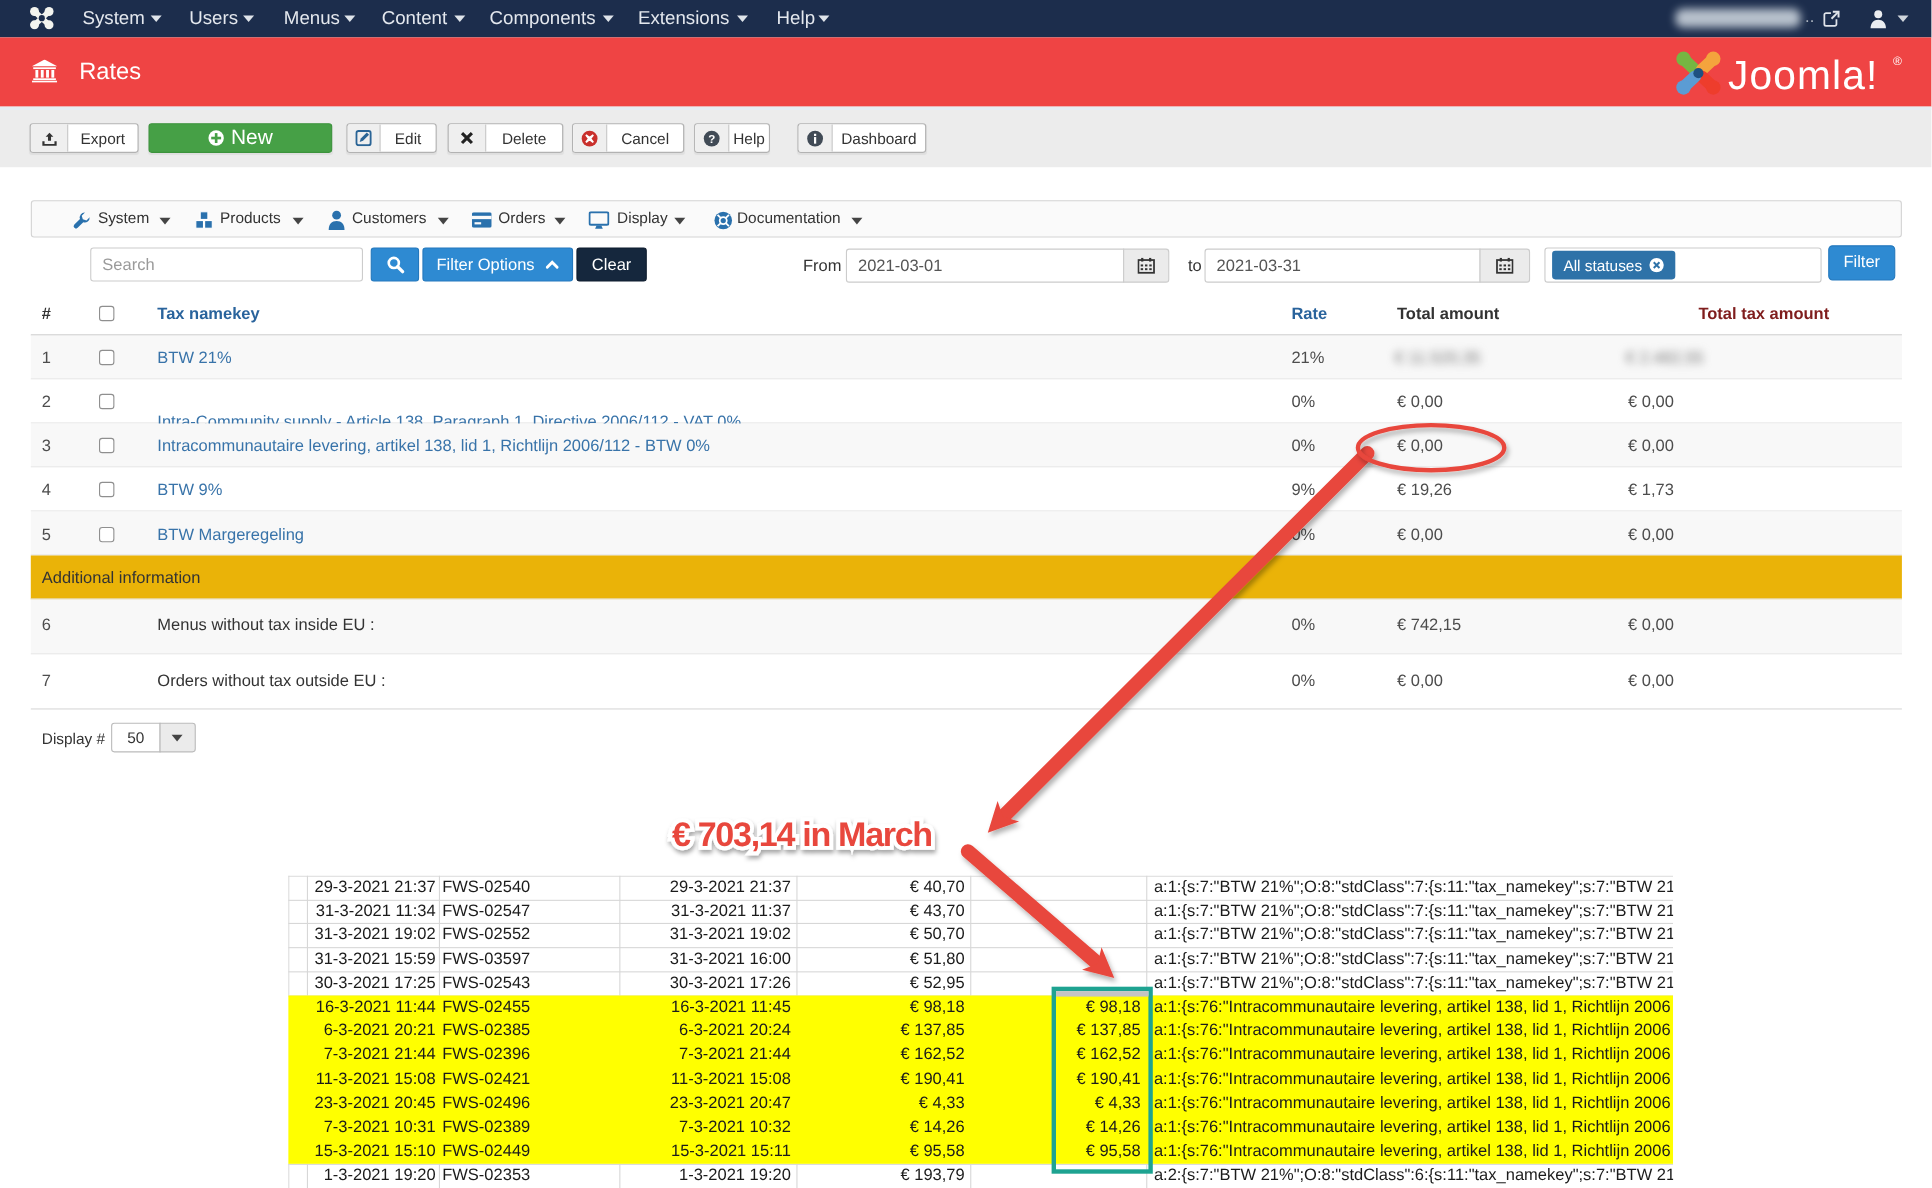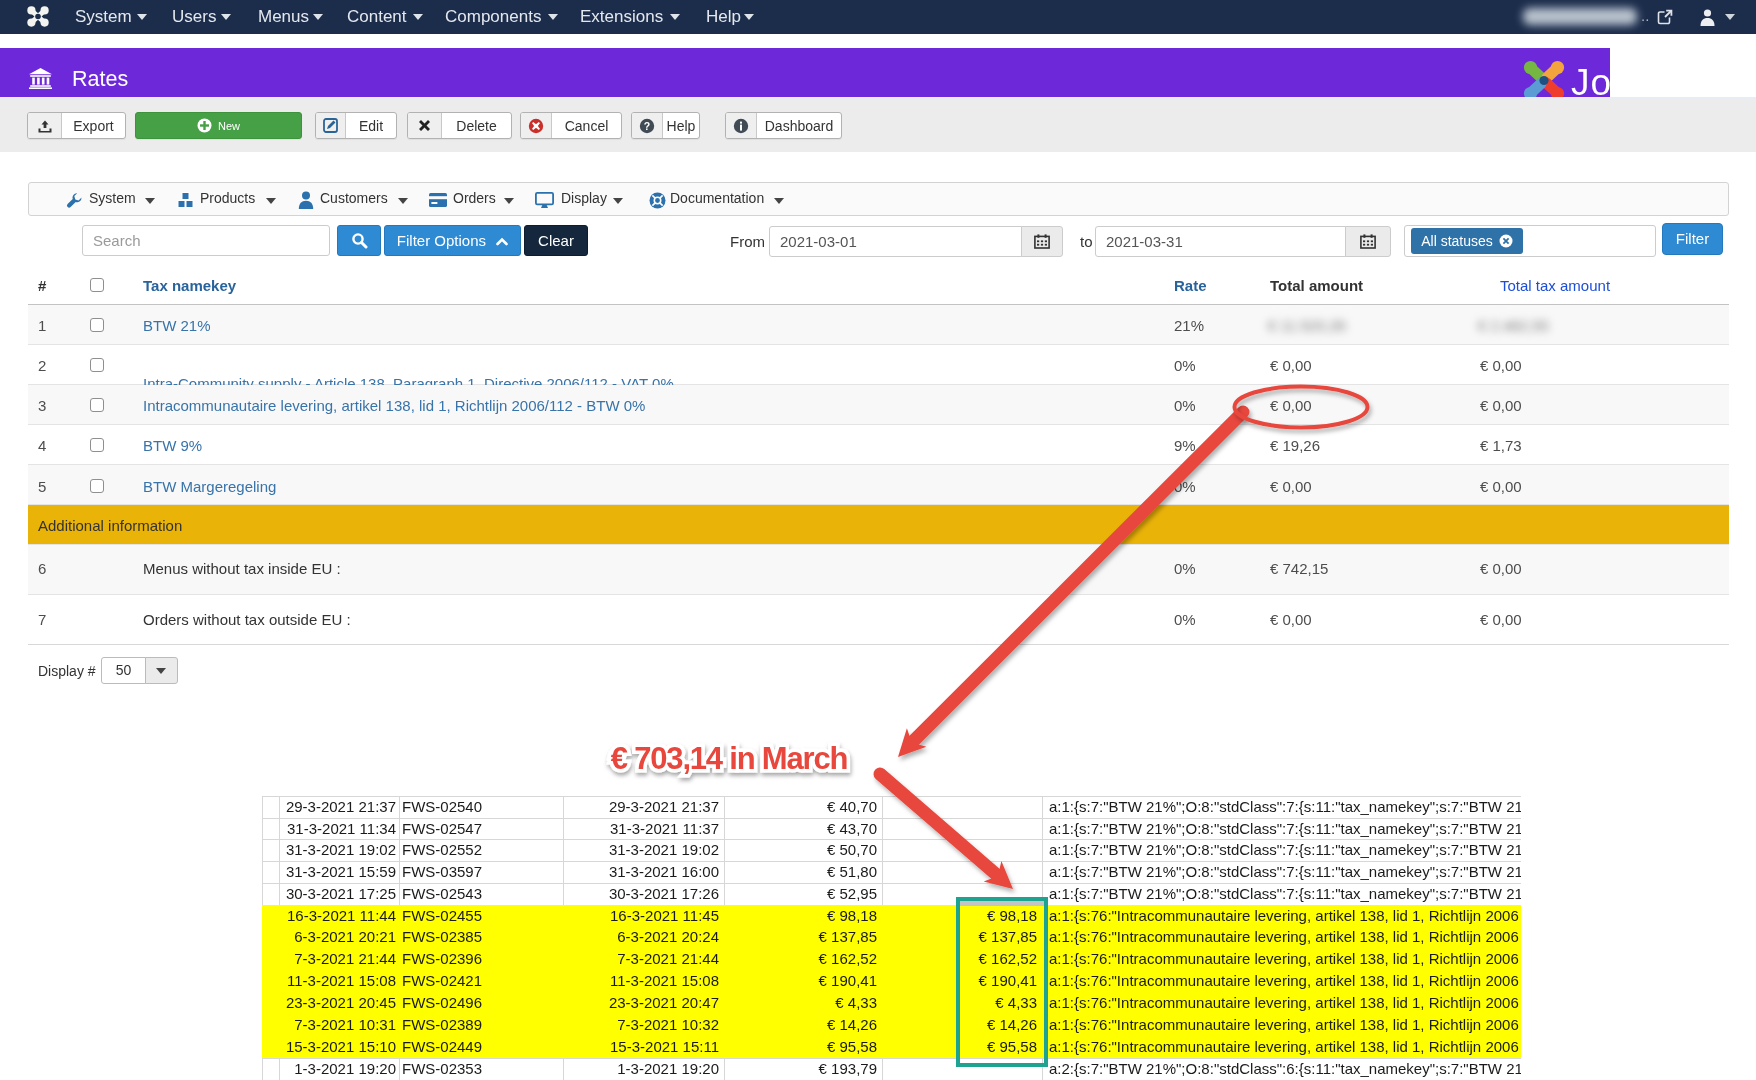--- a/index.html
+++ b/index.html
@@ -5,21 +5,21 @@
   html,body{margin:0;padding:0}
   body{width:1756px;height:1080px;position:relative;overflow:hidden;background:#fff;
        font-family:"Liberation Sans",sans-serif;}
   .abs{position:absolute}
   .caret{position:absolute;width:0;height:0;border-left:5.5px solid transparent;border-right:5.5px solid transparent;border-top:6.5px solid #dfe4ea}
   .scaret{position:absolute;width:0;height:0;border-left:5px solid transparent;border-right:5px solid transparent;border-top:6px solid #444}
   
   #topbar{position:absolute;left:0;top:0;width:1756px;height:34px;background:#1c2d4c}
   #topbar .mi{position:absolute;top:7px;font-size:17px;color:#e4e8ee;white-space:nowrap}
   
-  #titlebar{position:absolute;left:0;top:48px;width:1610px;height:63px;background:#6d28d9}
+  #titlebar{position:absolute;left:0;top:34px;width:1756px;height:63px;background:#ef4444}
   
   #toolband{position:absolute;left:0;top:97px;width:1756px;height:55px;background:#ececec;border-top:3px solid #e7edf3;box-sizing:border-box}
   .tbtn{position:absolute;top:12px;height:27px;box-sizing:border-box;border:1px solid #b2b2b2;border-radius:3px;background:#fff;display:flex;align-items:center;overflow:hidden;box-shadow:0 1px 1px rgba(0,0,0,.06)}
   .tbtn .ic{height:100%;display:flex;align-items:center;justify-content:center;background:#efefef;border-right:1px solid #c9c9c9;box-sizing:border-box}
   .tbtn .lb{flex:1;text-align:center;font-size:14px;color:#333}
   
   #subnav{position:absolute;left:28px;top:182px;width:1701px;height:34px;background:#fafafa;border:1px solid #d3d3d3;border-radius:3px;box-sizing:border-box}
   .sn-t{position:absolute;top:7px;font-size:14px;color:#333;white-space:nowrap}
   
   .inp{position:absolute;box-sizing:border-box;background:#fff;border:1px solid #ccc;border-radius:3px;font-size:15px;color:#555;line-height:29px;padding-left:10px;white-space:nowrap}
@@ -129,21 +129,21 @@
         </svg>
     </div>
     <div class="lb">Export</div>
   </div>
   <div class="tbtn" style="left:135px;width:167px;background:#46a046;border-color:#3c933c;justify-content:center">
     <svg width="15" height="15" viewBox="0 0 15 15" style="margin-right:6px">
       <circle cx="7.5" cy="7.5" r="7" fill="#fff"></circle>
       <rect x="6.3" y="3" width="2.4" height="9" fill="#46a046"></rect>
       <rect x="3" y="6.3" width="9" height="2.4" fill="#46a046"></rect>
     </svg>
-    <span style="font-size:11px;color:#fff">New</span>
+    <span style="font-size:19px;color:#fff">New</span>
   </div>
   <div class="tbtn" style="left:315px;width:82px">
     <div class="ic" style="width:30px">
       <svg width="15" height="15" viewBox="0 0 15 15">
         <rect x="1" y="1" width="13" height="13" rx="2" fill="none" stroke="#2a6496" stroke-width="1.8"></rect>
         <path d="M4,11 L5,8 L10.5,2.5 L12.5,4.5 L7,10 Z" fill="#2a6496"></path>
       </svg>
     </div>
     <div class="lb">Edit</div>
   </div>
@@ -291,21 +291,21 @@
   <div class="bbtn" style="left:1662px;top:223px;width:61px;height:32px;line-height:30px;border-radius:4px">Filter</div>
 </div>
 
 <div id="table">
   <div class="trow" style="top:268px;height:37px;border-bottom:1px solid #c3c3c3">
     <span style="left:10px;top:9px;font-weight:bold;color:#333">#</span>
     <span class="cbx" style="left:62px;top:10px"></span>
     <span style="left:115px;top:9px;font-weight:bold;color:#29639c">Tax namekey</span>
     <span style="left:1146px;top:9px;font-weight:bold;color:#29639c">Rate</span>
     <span style="left:1242px;top:9px;font-weight:bold;color:#333">Total amount</span>
-    <span style="left:1472px;top:9px;font-weight:normal;color:#1d4ed8">Total tax amount</span>
+    <span style="left:1516px;top:9px;font-weight:bold;color:#7f1d1d">Total tax amount</span>
   </div>
   <div class="trow" style="top:305px;height:40px;background:#f8f8f8">
     <span style="left:10px;top:12px">1</span>
     <span class="cbx" style="left:62px;top:13px"></span>
     <a style="left:115px;top:12px">BTW 21%</a>
     <span style="left:1146px;top:12px">21%</span>
     <span style="left:1240px;top:12px;color:#777;filter:blur(4px)">€ 11.520,35</span>
     <span style="left:1450px;top:12px;color:#777;filter:blur(4px)">€ 2.482,55</span>
   </div>
   <div class="trow" style="top:345px;height:40px;background:#fff">

